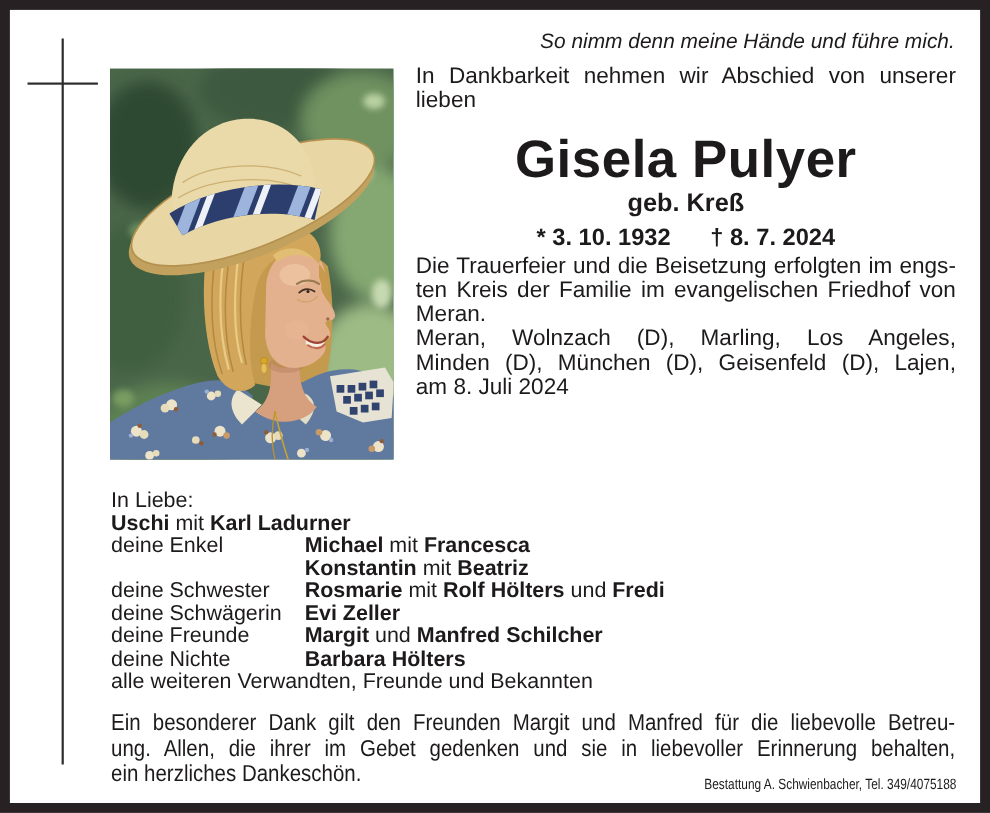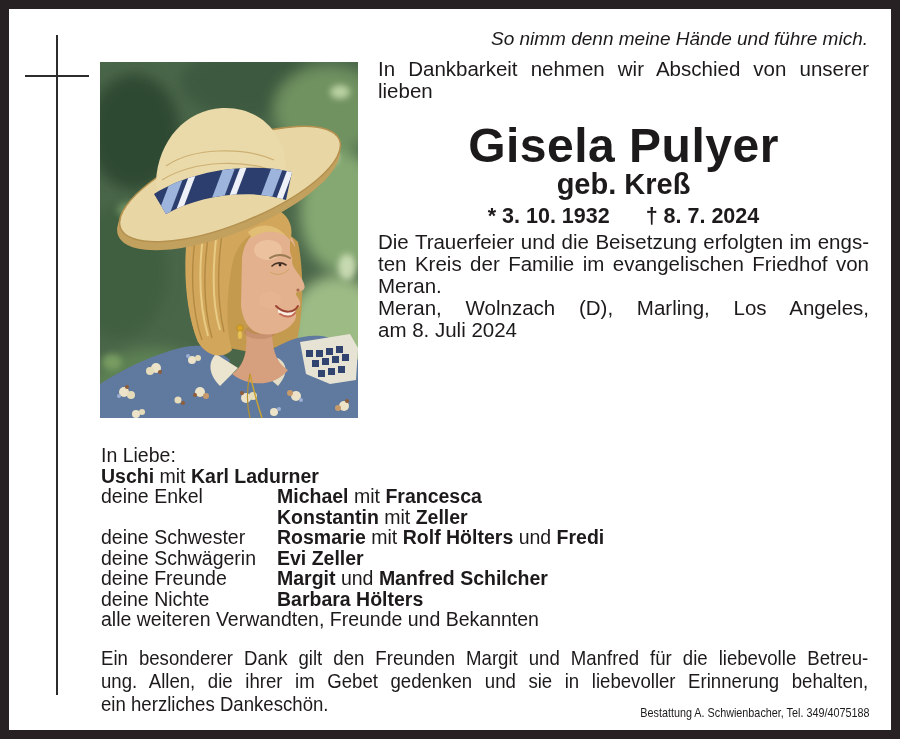--- a/index.html
+++ b/index.html
@@ -8,21 +8,21 @@
     font-family:"Liberation Sans",sans-serif;color:#1d1a1b;overflow:hidden;
   }
   .frame{position:absolute;inset:0;border:9px solid #272124;box-sizing:border-box;}
   .cross-v{position:absolute;left:56px;top:35px;width:2px;height:660px;background:#2c2c2c;}
   .cross-h{position:absolute;left:25px;top:75px;width:64px;height:2px;background:#2c2c2c;}
   .photo{position:absolute;left:100px;top:62px;width:258px;height:356px;overflow:hidden;}
   .quote{position:absolute;top:28px;right:32px;font-size:19px;font-style:italic;white-space:nowrap;}
   .right-col{position:absolute;left:378px;top:58px;width:491px;font-size:20.5px;line-height:22px;}
   .jl{text-align:justify;text-align-last:justify;-moz-text-align-last:justify;white-space:nowrap;}
   .name{ text-align:center;font-weight:bold;font-size:48px;line-height:48px;margin-top:20px;letter-spacing:.5px;}
-  .maiden{text-align:center;font-weight:bold;font-size:29px;line-height:26px;margin-top:1px;}
+  .maiden{text-align:center;font-weight:bold;font-size:23px;line-height:26px;margin-top:1px;}
   .dates{text-align:center;font-weight:bold;font-size:21.5px;line-height:23px;margin-top:8px;}
   .dates .death{margin-left:36px;margin-top:15px;}
   .p-pass{margin-top:16px;}
   .p-funeral{margin-top:3px;}
   .p-places{}
   .left-col{position:absolute;left:101px;top:445px;width:768px;font-size:19.5px;line-height:20.5px;}
   .row{display:flex;}
   .rel{flex:0 0 176px;}
   .b{font-weight:bold;}
   .thanks{position:absolute;left:101px;top:646px;width:866px;font-size:21px;line-height:23px;
@@ -223,37 +223,38 @@
     <div class="dates">
       <span>* 3. 10. 1932</span><span class="death">† 8. 7. 2024</span>
     </div>
     <div class="p-funeral">
       <div class="jl">Die Trauerfeier und die Beisetzung erfolgten im engs-</div>
       <div class="jl">ten Kreis der Familie im evangelischen Friedhof von</div>
       <div>Meran.</div>
     </div>
     <div class="p-places">
       <div class="jl">Meran, Wolnzach (D), Marling, Los Angeles,</div>
+      <div class="jl">Minden (D), München (D), Geisenfeld (D), Lajen,</div>
       <div>am 8. Juli 2024</div>
     </div>
   </div>
 
   <div class="left-col">
     <div>In Liebe:</div>
 
     <div class="row">
       <span><span class="b">Uschi</span><span> mit </span><span class="b">Karl Ladurner</span><span></span><span class="b"></span></span>
     </div>
     <div class="row">
       <span class="rel">deine Enkel</span>
       <span><span class="b">Michael</span><span> mit </span><span class="b">Francesca</span><span></span><span class="b"></span></span>
     </div>
     <div class="row">
       <span class="rel"></span>
-      <span><span class="b">Konstantin</span><span> mit </span><span class="b">Zeller</span><span></span><span class="b"></span></span>
+      <span><span class="b">Konstantin</span><span> mit </span><span class="b">Beatriz</span><span></span><span class="b"></span></span>
     </div>
     <div class="row">
       <span class="rel">deine Schwester</span>
       <span><span class="b">Rosmarie</span><span> mit </span><span class="b">Rolf Hölters</span><span> und </span><span class="b">Fredi</span></span>
     </div>
     <div class="row">
       <span class="rel">deine Schwägerin</span>
       <span><span class="b">Evi Zeller</span><span></span><span class="b"></span><span></span><span class="b"></span></span>
     </div>
     <div class="row">

